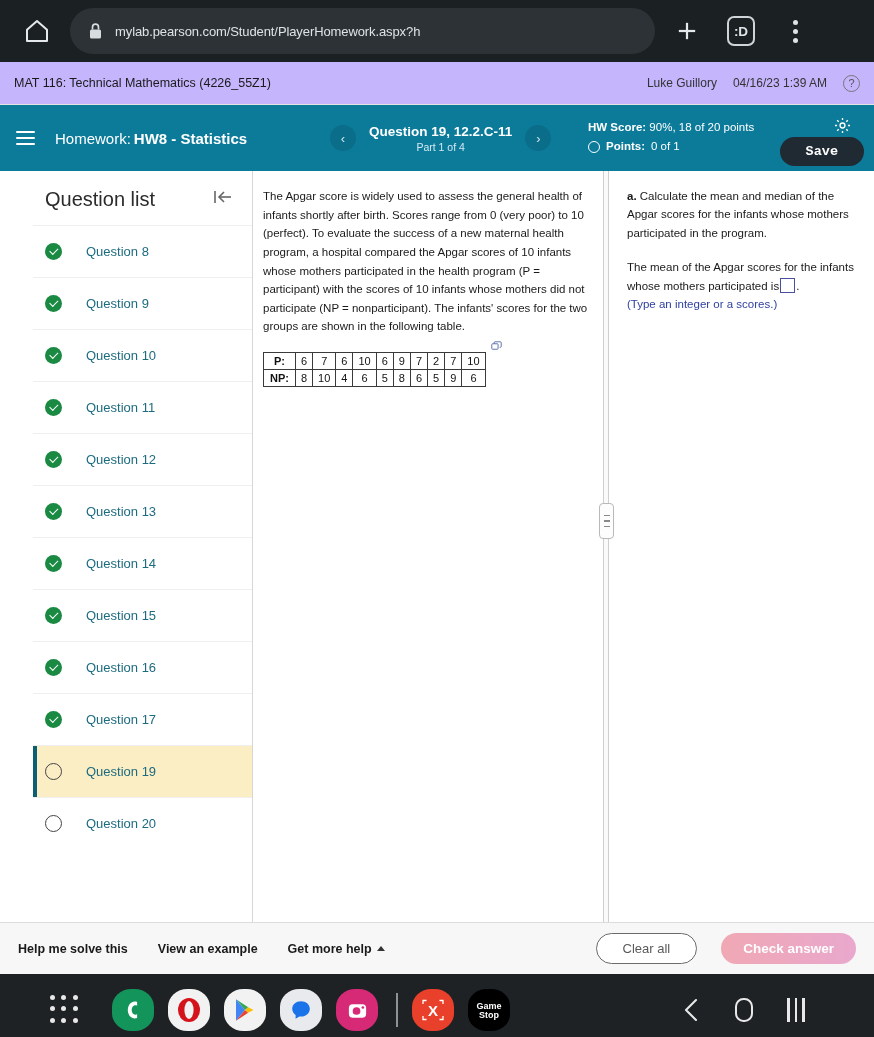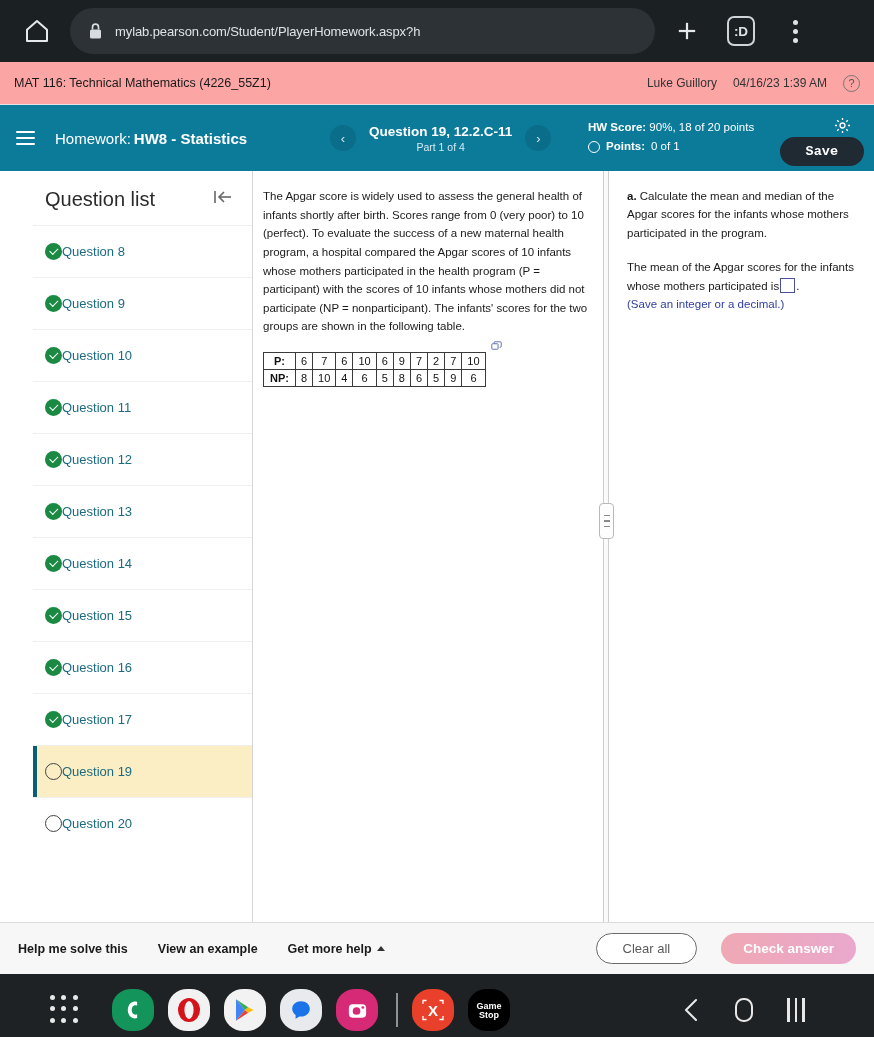--- a/index.html
+++ b/index.html
@@ -56,21 +56,21 @@
     color: #dfe3e6;
     font-size: 13.5px;
     font-weight: bold;
   }
   .dots-vert { display: flex; flex-direction: column; gap: 4px; align-items: center; }
   .dots-vert i { width: 5px; height: 5px; border-radius: 50%; background: #dfe3e6; display: block; }
 
   
   .course-bar {
     height: 43px;
-    background: #fca5a5;
+    background: #c4b5fd;
     display: flex;
     align-items: center;
     padding: 0 14px;
     border-bottom: 1px solid #e4e4e4;
   }
   .course-title { font-size: 12.5px; color: #1a1a1a; }
   .course-right {
     margin-left: auto;
     display: flex; align-items: center; gap: 16px;
     font-size: 12px; color: #333;
@@ -153,21 +153,21 @@
     position: relative;
   }
   .qlist-head {
     display: flex; align-items: center;
     padding: 16px 18px 14px 12px;
   }
   .qlist-title { font-size: 20px; color: #2b2b2b; font-weight: normal; }
   .collapse-icon { margin-left: auto; cursor: pointer; }
   .qitem {
     display: flex; align-items: center;
-    gap: 0;
+    gap: 24px;
     height: 52px;
     padding-left: 12px;
     border-top: 1px solid #efefef;
     cursor: pointer;
     position: relative;
   }
   .qitem .badge {
     width: 17px; height: 17px; border-radius: 50%;
     flex: 0 0 auto;
     display: flex; align-items: center; justify-content: center;
@@ -550,21 +550,21 @@
   </div>
 
   <div class="apanel">
     <div class="para">
       <span class="part-label">a.</span>
       <span>Calculate the mean and median of the Apgar scores for the infants whose mothers participated in the program.</span>
     </div>
     <div>
       <span class="ans-line">The mean of the Apgar scores for the infants whose mothers participated is</span><span class="ans-box"></span><span>.</span>
     </div>
-    <div class="hint">(Save an integer or a decimal.)</div>
+    <div class="hint">(Type an integer or a scores.)</div>
   </div>
 </div>
 
 <div class="footer">
   <span class="flink">Help me solve this</span>
   <span class="flink">View an example</span>
   <span class="flink">
     <span>Get more help</span>
     <span class="caret-up"></span>
   </span>

